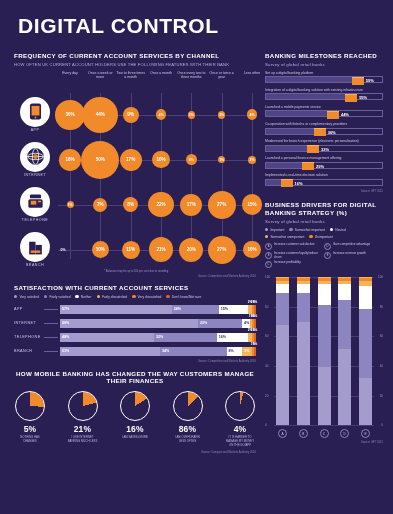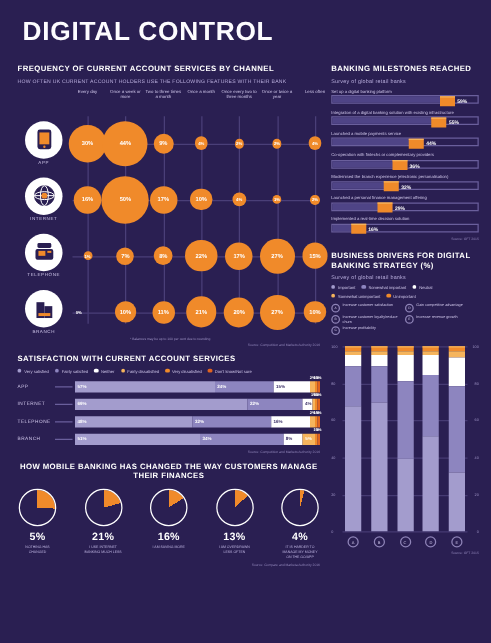--- a/index.html
+++ b/index.html
@@ -376,21 +376,21 @@
               <div class="ring"></div>
             </div>
             <div class="donut-pct">16%</div>
             <div class="donut-cap">I AM SAVING MORE</div>
           </div>
           <div class="donut-item">
             <div class="donut">
               <div class="wedge" style="background:conic-gradient(#f08a2a 0deg 46.800000000000004deg, transparent 46.800000000000004deg 360deg)"></div>
               <div class="ring"></div>
             </div>
-            <div class="donut-pct">13%</div>
+            <div class="donut-pct">86%</div>
             <div class="donut-cap">I AM OVERDRAWN LESS OFTEN</div>
           </div>
           <div class="donut-item">
             <div class="donut">
               <div class="wedge" style="background:conic-gradient(#f08a2a 0deg 14.4deg, transparent 14.4deg 360deg)"></div>
               <div class="ring"></div>
             </div>
             <div class="donut-pct">4%</div>
             <div class="donut-cap">IT IS HARDER TO MANAGE MY MONEY ON THE GO/APP</div>
           </div>

